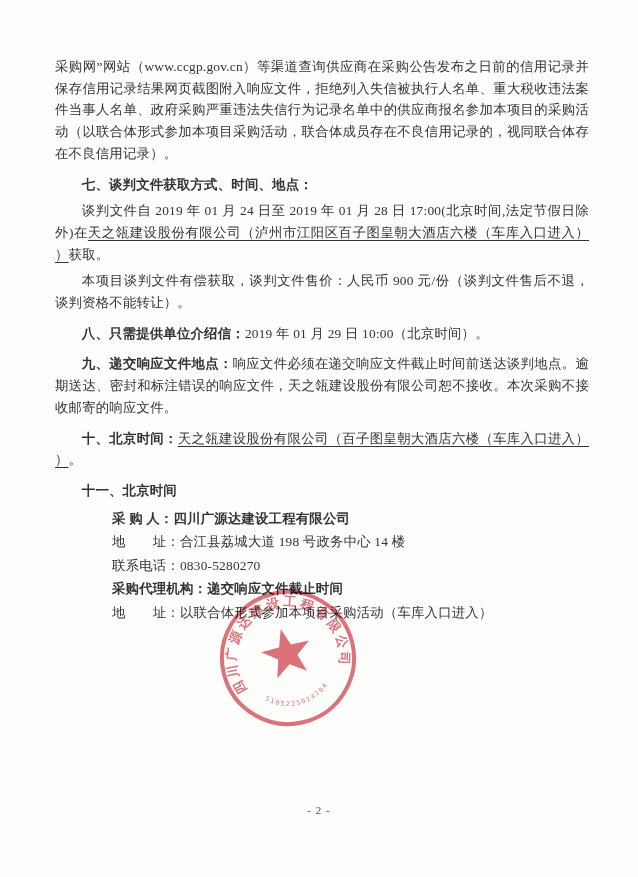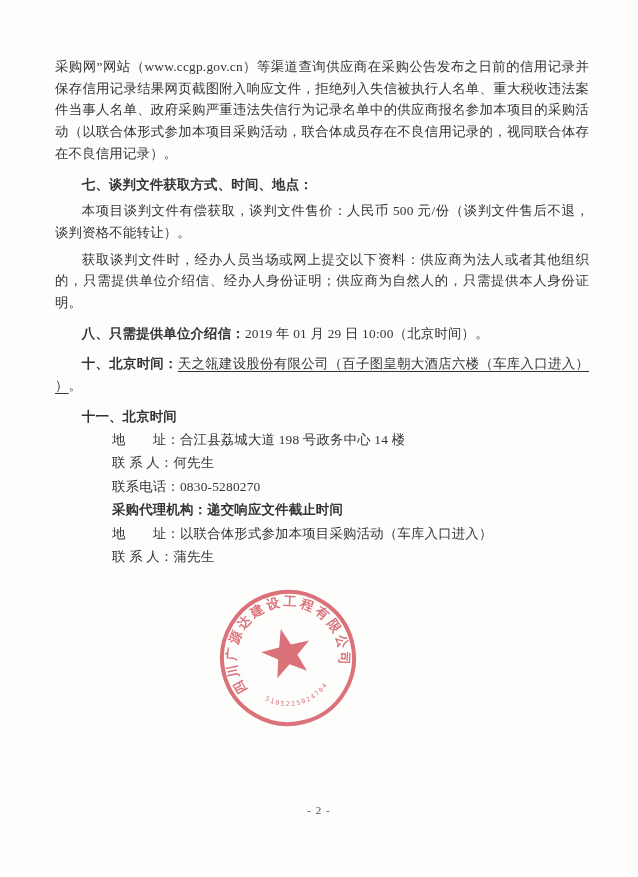--- a/index.html
+++ b/index.html
@@ -37,31 +37,31 @@
   }
 </style>
 </head>
 <body>
 
 <div class="page">
 
   <div class="content" id="doc-content">
       <p><span>采购网”网站（www.ccgp.gov.cn）等渠道查询供应商在采购公告发布之日前的信用记录并保存信用记录结果网页截图附入响应文件，拒绝列入失信被执行人名单、重大税收违法案件当事人名单、政府采购严重违法失信行为记录名单中的供应商报名参加本项目的采购活动（以联合体形式参加本项目采购活动，联合体成员存在不良信用记录的，视同联合体存在不良信用记录）。</span></p>
       <p class="indent gap-m"><span class="seg-b">七、谈判文件获取方式、时间、地点：</span></p>
-      <p class="indent gap-s"><span>本项目谈判文件有偿获取，谈判文件售价：人民币 500 元/份（谈判文件售后不退，谈判资格不能转让）。</span></p>
-      <p class="indent gap-s"><span>获取谈判文件时，经办人员当场或网上提交以下资料：供应商为法人或者其他组织的，只需提供单位介绍信、经办人身份证明；供应商为自然人的，只需提供本人身份证明。</span></p>
+      <p class="indent gap-s"><span>谈判文件自 2019 年 01 月 24 日至 2019 年 01 月 28 日 17:00(北京时间,法定节假日除外)在</span><span class="seg-u">天之瓴建设股份有限公司（泸州市江阳区百子图皇朝大酒店六楼（车库入口进入） ）</span><span>获取。</span></p>
+      <p class="indent gap-s"><span>本项目谈判文件有偿获取，谈判文件售价：人民币 900 元/份（谈判文件售后不退，谈判资格不能转让）。</span></p>
       <p class="indent gap-m"><span class="seg-b">八、只需提供单位介绍信：</span><span>2019 年 01 月 29 日 10:00（北京时间）。</span></p>
+      <p class="indent gap-m"><span class="seg-b">九、递交响应文件地点：</span><span>响应文件必须在递交响应文件截止时间前送达谈判地点。逾期送达、密封和标注错误的响应文件，天之瓴建设股份有限公司恕不接收。本次采购不接收邮寄的响应文件。</span></p>
       <p class="indent gap-m"><span class="seg-b">十、北京时间：</span><span class="seg-u">天之瓴建设股份有限公司（百子图皇朝大酒店六楼（车库入口进入） ）</span><span>。</span></p>
       <p class="indent gap-m"><span class="seg-b">十一、北京时间</span></p>
+      <p class="contact gap-s"><span class="seg-b">采 购 人：四川广源达建设工程有限公司</span></p>
       <p class="contact"><span>地　　址：合江县荔城大道 198 号政务中心 14 楼</span></p>
-      <p class="contact"><span>联 系 人：何先生</span></p>
       <p class="contact"><span>联系电话：0830-5280270</span></p>
       <p class="contact"><span class="seg-b">采购代理机构：递交响应文件截止时间</span></p>
       <p class="contact"><span>地　　址：以联合体形式参加本项目采购活动（车库入口进入）</span></p>
-      <p class="contact"><span>联 系 人：蒲先生</span></p>
       <p class="contact"></p>
     </div>
 
   <svg class="stamp" viewBox="0 0 164 164" xmlns="http://www.w3.org/2000/svg">
     <circle class="ring" cx="82" cy="82" r="66"></circle>
     <path id="seal-arc-top" d="M 37 108 A 52 52 0 1 1 127 108" fill="none"></path>
     <path id="seal-arc-bottom" d="M 42.7 109.5 A 48 48 0 0 0 121.3 109.5" fill="none"></path>
     <text class="seal-company" text-anchor="middle">
       <textPath href="#seal-arc-top" startOffset="50%">四川广源达建设工程有限公司</textPath>
     </text>

